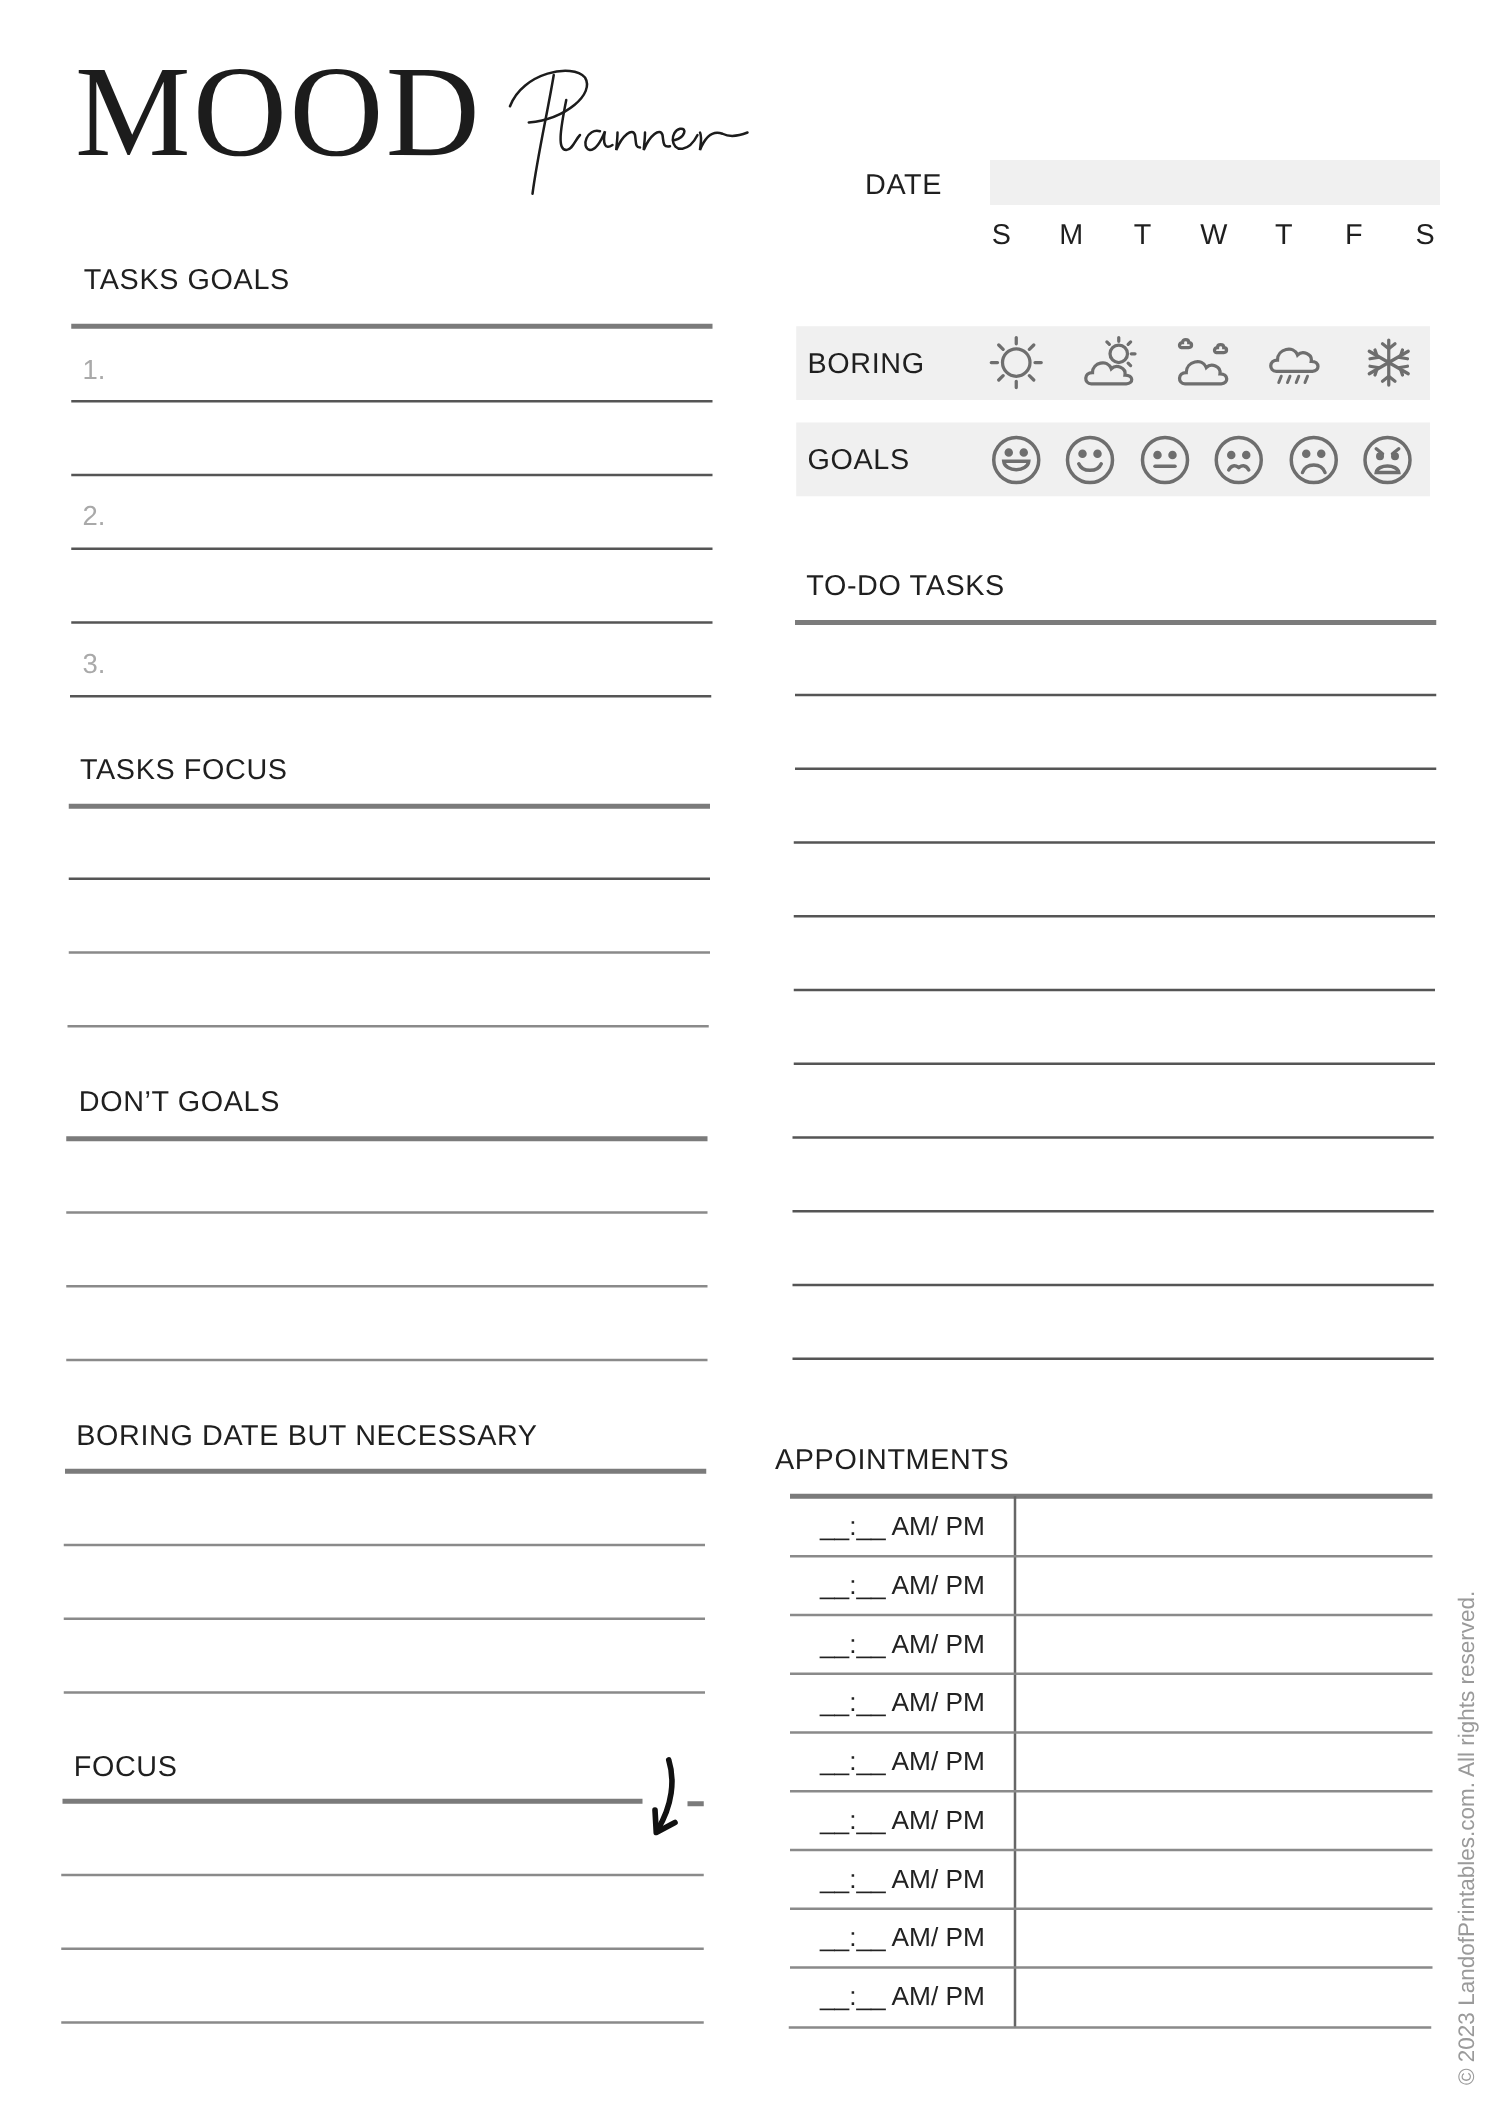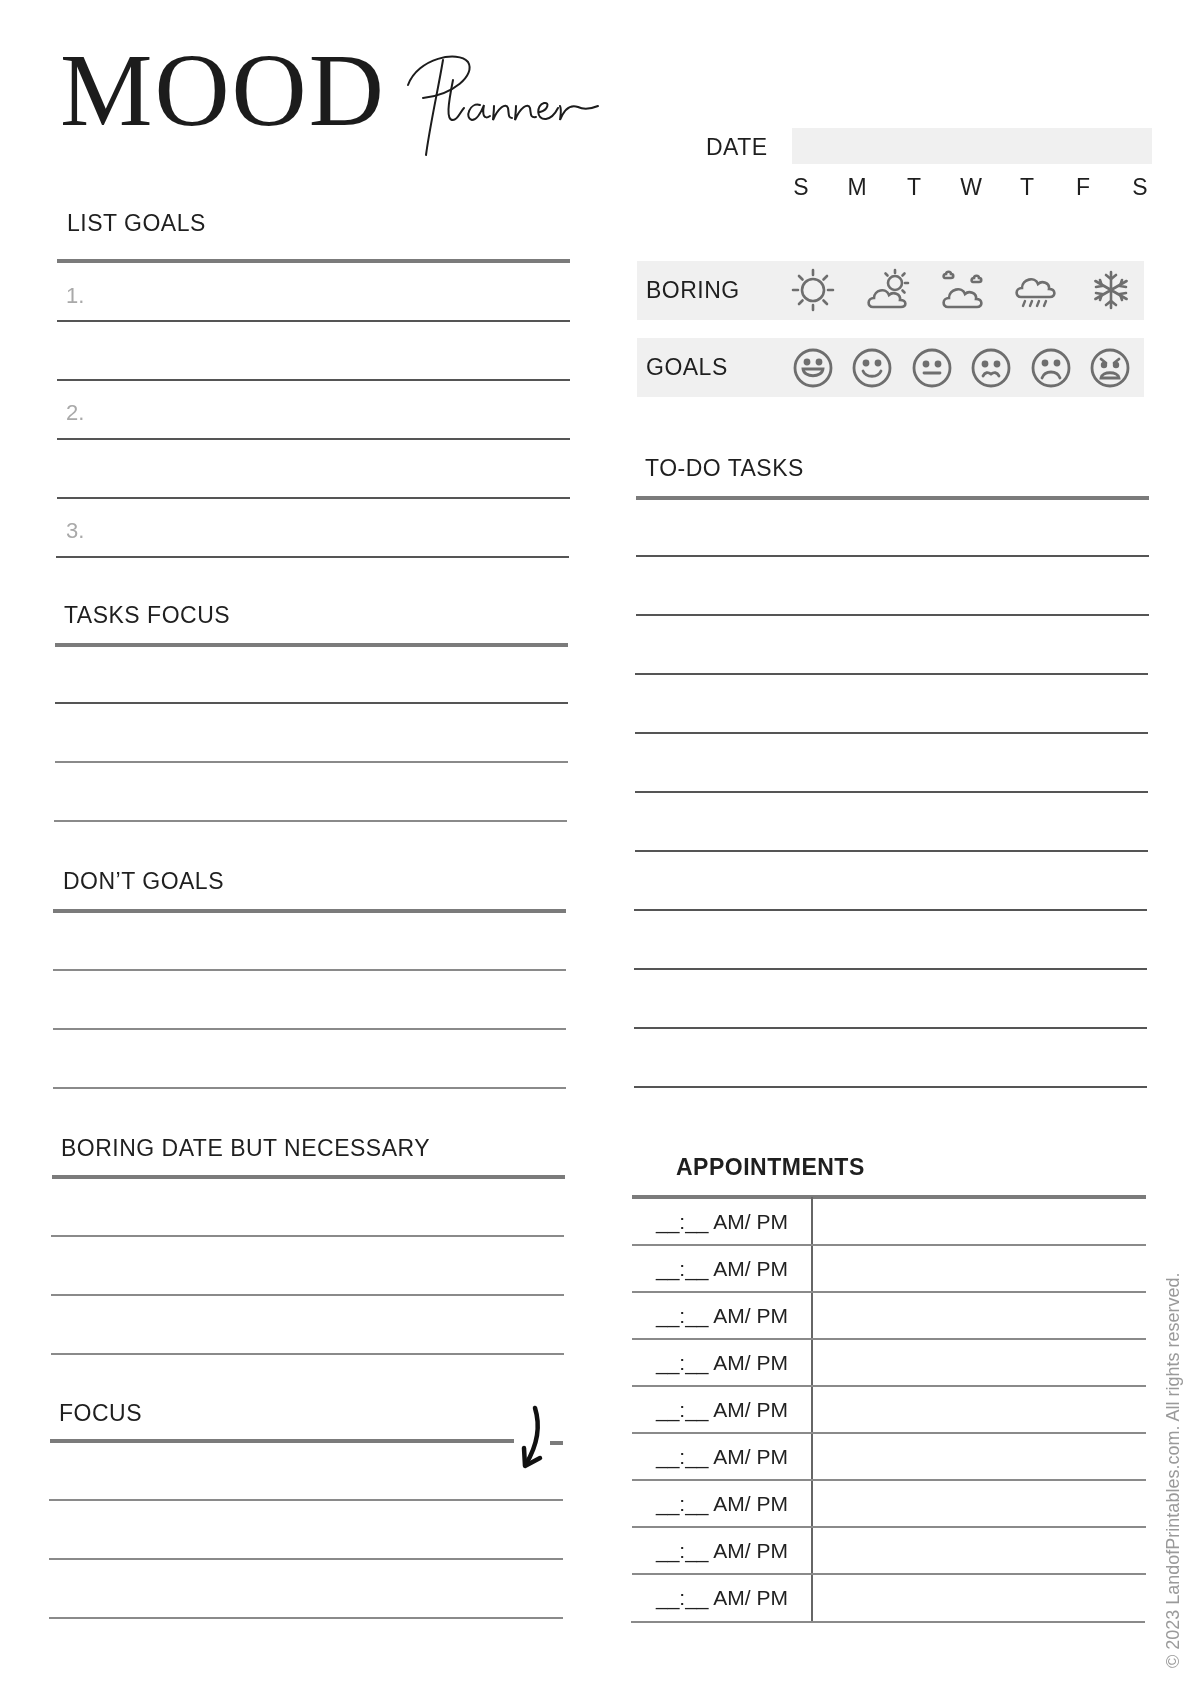--- a/index.html
+++ b/index.html
@@ -35,31 +35,31 @@
     <path d="M55 30 C 50 55, 48 70, 55 70 C 60 70, 62 62, 66 58"></path>
     <path d="M82 55 C 72 52, 66 68, 74 70 C 80 70, 84 60, 86 55 C 84 65, 86 70, 92 66"></path>
     <path d="M96 56 C 96 62, 95 68, 95 70 C 100 58, 108 52, 110 58 C 111 64, 110 68, 114 68"></path>
     <path d="M118 56 C 118 62, 117 68, 117 70 C 122 58, 130 52, 132 58 C 133 64, 132 68, 138 67"></path>
     <path d="M142 62 C 150 60, 152 52, 146 53 C 138 55, 138 70, 148 69 C 154 68, 158 62, 160 58"></path>
     <path d="M162 56 C 164 60, 162 68, 162 70 C 166 60, 172 54, 180 57 C 184 59, 190 60, 200 56"></path>
   </svg>
   
 </div>
 
-<div class="abs label" style="left:692px; top:134px;margin-left:14px;">DATE</div>
+<div class="abs label" style="left:692px; top:134px;">DATE</div>
 <div class="abs datebox"></div>
 <div class="abs day" style="left:786px;">S</div>
 <div class="abs day" style="left:842px;">M</div>
 <div class="abs day" style="left:899px;">T</div>
 <div class="abs day" style="left:956px;">W</div>
 <div class="abs day" style="left:1012px;">T</div>
 <div class="abs day" style="left:1068px;">F</div>
 <div class="abs day" style="left:1125px;">S</div>
 
-<div class="abs label" style="left:67px; top:210px;">LIST GOALS</div>
+<div class="abs label" style="left:67px; top:210px;">TASKS GOALS</div>
 <div class="abs hdr-line" style="left:57px; top:259px; width:513px;"></div>
 <div class="abs goalnum" style="left:66px; top:283px;">1.</div>
 <div class="abs line" style="left:57px; top:320px; width:513px;"></div>
 <div class="abs line" style="left:57px; top:379px; width:513px;"></div>
 <div class="abs goalnum" style="left:66px; top:400px;">2.</div>
 <div class="abs line" style="left:57px; top:438px; width:513px;"></div>
 <div class="abs line" style="left:57px; top:497px; width:513px;"></div>
 <div class="abs goalnum" style="left:66px; top:518px;">3.</div>
 <div class="abs line" style="left:56px; top:556px; width:513px;"></div>
 
@@ -187,21 +187,21 @@
 <div class="abs line" style="left:636px; top:614px; width:513px;"></div>
 <div class="abs line" style="left:635px; top:673px; width:513px;"></div>
 <div class="abs line" style="left:635px; top:732px; width:513px;"></div>
 <div class="abs line" style="left:635px; top:791px; width:513px;"></div>
 <div class="abs line" style="left:635px; top:850px; width:513px;"></div>
 <div class="abs line" style="left:634px; top:909px; width:513px;"></div>
 <div class="abs line" style="left:634px; top:968px; width:513px;"></div>
 <div class="abs line" style="left:634px; top:1027px; width:513px;"></div>
 <div class="abs line" style="left:634px; top:1086px; width:513px;"></div>
 
-<div class="abs label" style="left:676px; top:1154px;font-weight:bold;">APPOINTMENTS</div>
+<div class="abs label" style="left:620px; top:1154px;">APPOINTMENTS</div>
 <div class="abs hdr-line" style="left:632px; top:1195px; width:514px;"></div>
 <div class="abs vdiv" style="left:811px; top:1197px; height:425px;"></div>
 
 <div class="abs appt-time" style="left:656px; top:1210px;">__:__ AM/ PM</div>
 <div class="abs line light" style="left:632px; top:1244px; width:514px;"></div>
 <div class="abs appt-time" style="left:656px; top:1257px;">__:__ AM/ PM</div>
 <div class="abs line light" style="left:632px; top:1291px; width:514px;"></div>
 <div class="abs appt-time" style="left:656px; top:1304px;">__:__ AM/ PM</div>
 <div class="abs line light" style="left:632px; top:1338px; width:514px;"></div>
 <div class="abs appt-time" style="left:656px; top:1351px;">__:__ AM/ PM</div>

